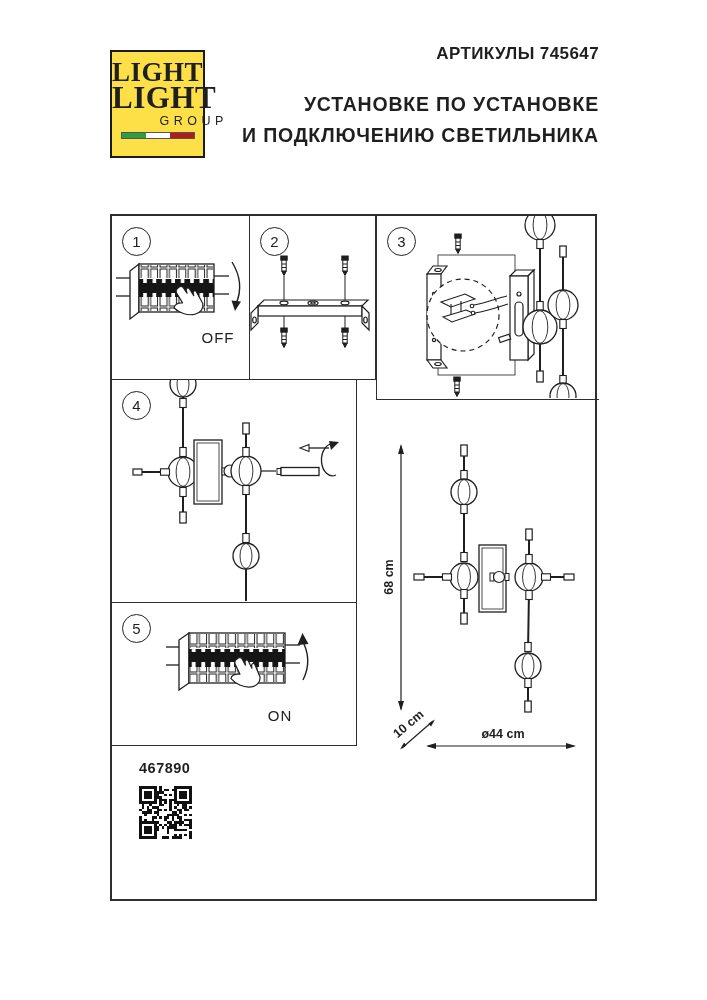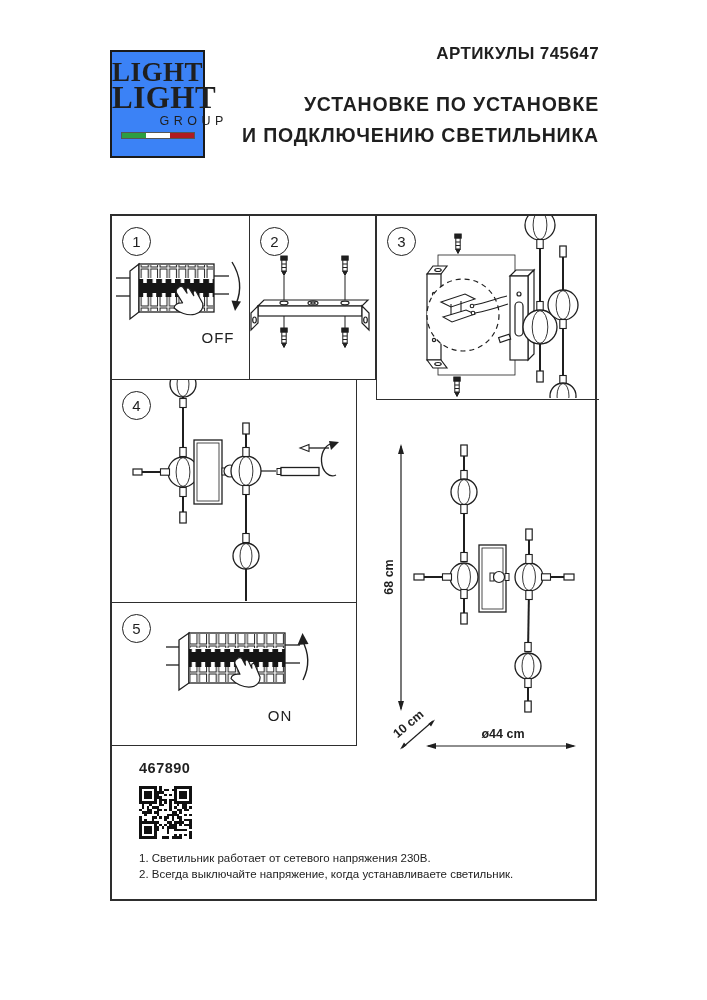--- a/index.html
+++ b/index.html
@@ -1,20 +1,20 @@
 <!DOCTYPE html>
 <html><head>
 <meta charset="utf-8">
 <style>
   html,body{margin:0;padding:0;background:#fff;}
   .sheet{position:relative;width:707px;height:1000px;background:#fff;overflow:hidden;
          font-family:"Liberation Sans",sans-serif;color:#1f1f1f;}
   
   .logo-box{position:absolute;left:110px;top:50px;width:95px;height:108px;border:2px solid #1a1a1a;
-            background:#3b82f6;box-sizing:border-box;text-align:center;}
+            background:#fde047;box-sizing:border-box;text-align:center;}
   .logo-light{font-family:"Liberation Serif",serif;font-weight:bold;font-size:27px;line-height:24px;
               letter-spacing:.5px;margin-top:8px;transform:scaleY(1.05);}
   .logo-star{font-family:"Liberation Serif",serif;font-weight:bold;font-size:31px;line-height:27px;letter-spacing:.5px;}
   .logo-group{font-size:12.5px;letter-spacing:4.5px;margin-top:3px;text-indent:4.5px;padding-left:43px;}
   .logo-flag{display:flex;width:74px;height:7px;margin:4px auto 0 auto;border:1px solid #555;box-sizing:border-box;}
   .logo-flag span{flex:1;display:block;}
   .hdr{position:absolute;right:108px;top:42px;text-align:right;}
   .hdr-series{font-weight:bold;font-size:17px;line-height:23px;letter-spacing:.4px;}
   .hdr-title{font-weight:bold;font-size:19.5px;line-height:23px;letter-spacing:.8px;margin-top:28px;}
   
@@ -460,18 +460,14 @@
           <rect x="9" y="20" width="1" height="1" fill="#111"></rect>
           <rect x="10" y="20" width="1" height="1" fill="#111"></rect>
           <rect x="11" y="20" width="1" height="1" fill="#111"></rect>
           <rect x="13" y="20" width="1" height="1" fill="#111"></rect>
           <rect x="14" y="20" width="1" height="1" fill="#111"></rect>
           <rect x="15" y="20" width="1" height="1" fill="#111"></rect>
           <rect x="16" y="20" width="1" height="1" fill="#111"></rect>
           <rect x="20" y="20" width="1" height="1" fill="#111"></rect>
         </svg>
     </div>
-    <div class="notes">
-      <div>1. Светильник работает от сетевого напряжения 230В.</div>
-      <div>2. Всегда выключайте напряжение, когда устанавливаете светильник.</div>
-    </div>
   </div>
 </div>
 
 </body></html>

